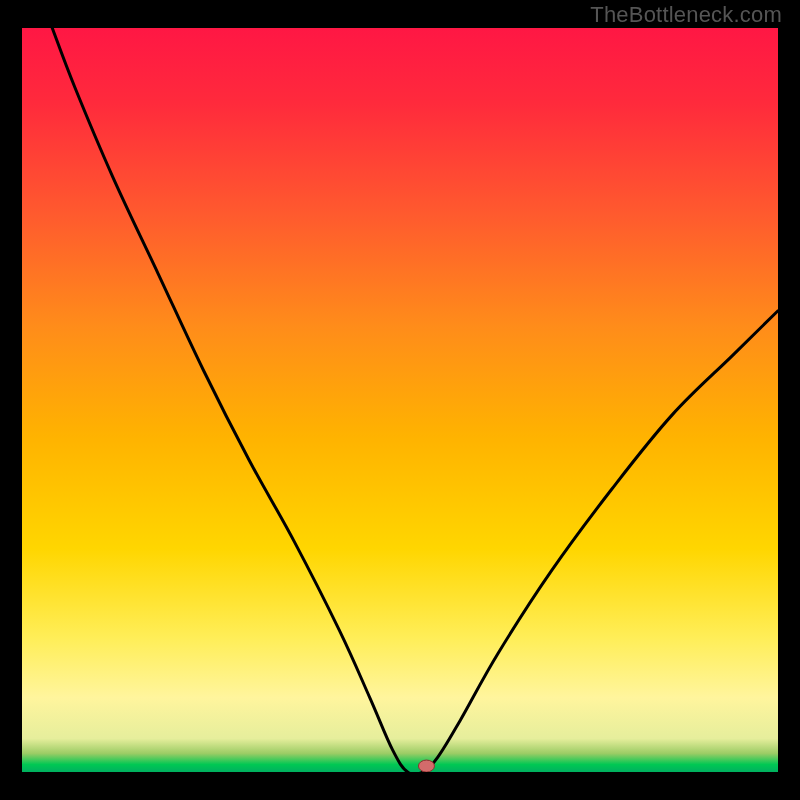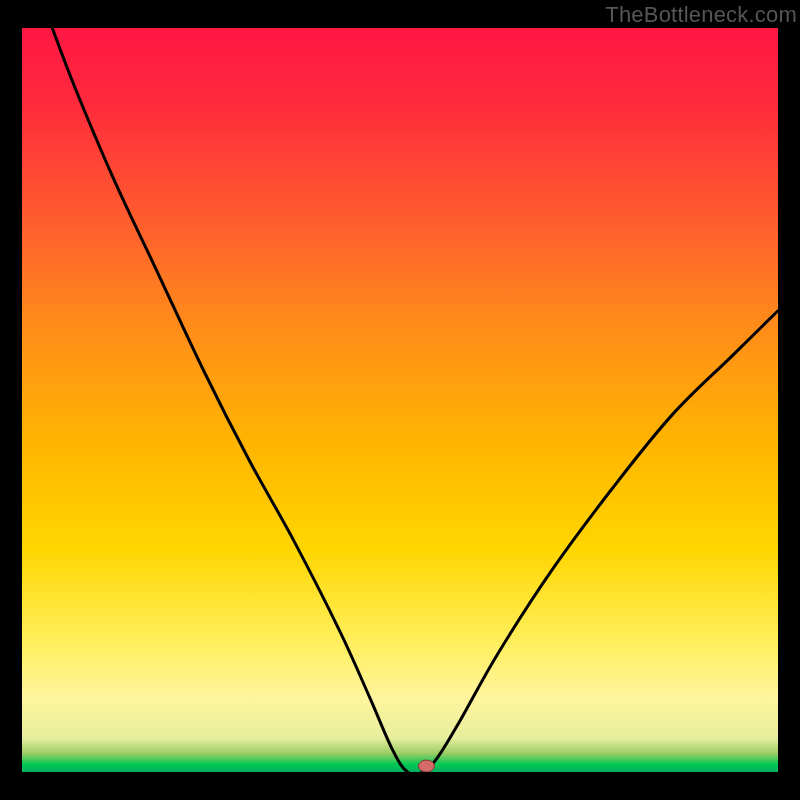--- a/index.html
+++ b/index.html
@@ -12,21 +12,21 @@
     overflow: hidden;
   }
   .stage {
     position: relative;
     width: 800px;
     height: 800px;
   }
   .watermark {
     position: absolute;
     top: 2px;
-    right: 3px;
+    right: 18px;
     color: #555;
     font-size: 22px;
     font-weight: 500;
     letter-spacing: 0.2px;
     user-select: none;
   }
   .plot-frame {
     position: absolute;
     left: 22px;
     top: 28px;

